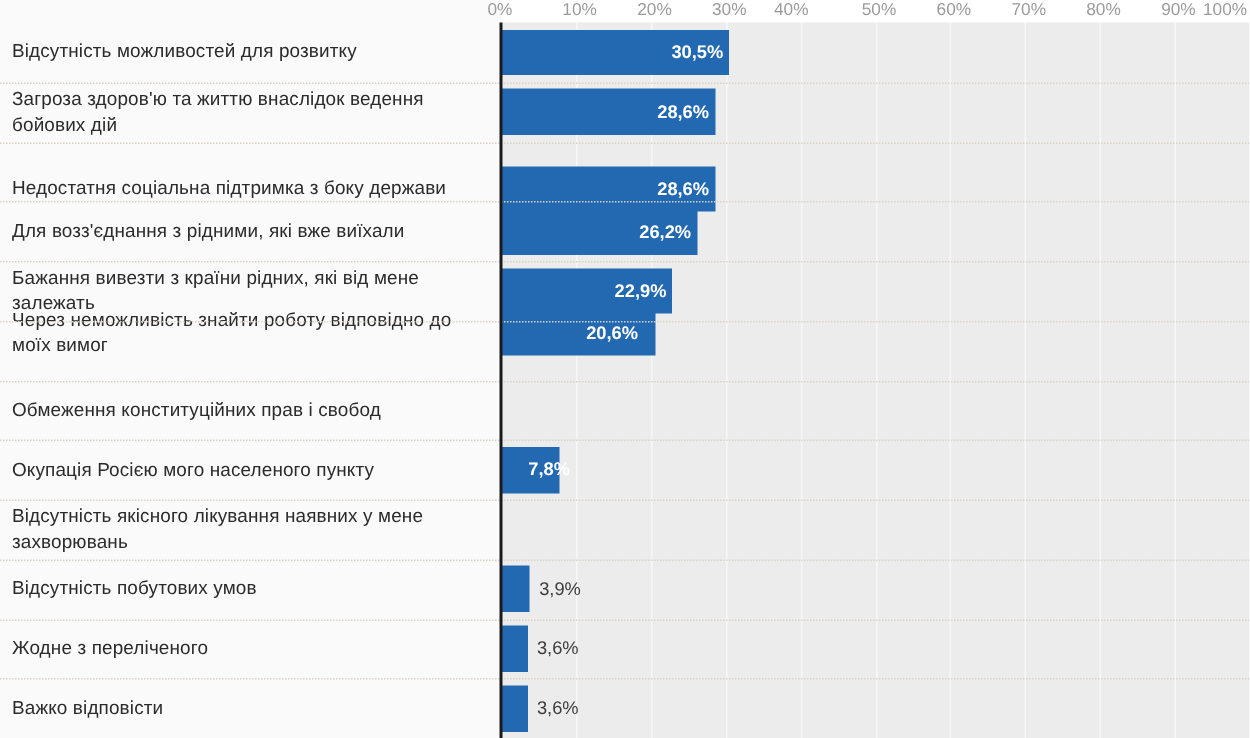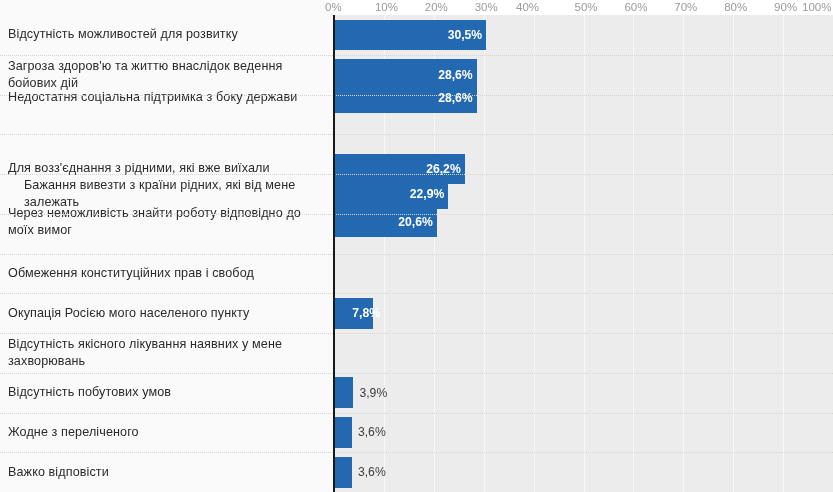--- a/index.html
+++ b/index.html
@@ -172,49 +172,49 @@
       </div>
       <div class="row-sep" style="top: 54.75px;"></div>
       <div class="row" style="top: 54.75px; height: 39.75px;">
         <div class="row-label" style="top: 0px; height: 39.75px; display: flex; align-items: center;">Загроза здоров'ю та життю внаслідок ведення бойових дій</div>
         <div class="bar-track" style="top: 4.5px; height: 30.75px;">
           <div class="bar" title="28,6%" style="width: 142.714px; background: rgb(34, 105, 178);"></div>
           <div class="bar-value inside" style="top: 50%; transform: translateY(-50%); left: 96.714px; width: 42px; text-align: right;">28,6%</div>
         </div>
       </div>
       <div class="row-sep" style="top: 94.5px;"></div>
-      <div class="row" style="top: 78px; height: 39.75px;">
+      <div class="row" style="top: 106px; height: 39.75px;">
         <div class="row-label" style="top: 0px; height: 39.75px; display: flex; align-items: center;">Недостатня соціальна підтримка з боку держави</div>
         <div class="bar-track" style="top: 4.5px; height: 30.75px;">
           <div class="bar" title="28,6%" style="width: 142.714px; background: rgb(34, 105, 178);"></div>
           <div class="bar-value inside" style="top: 50%; transform: translateY(-50%); left: 96.714px; width: 42px; text-align: right;">28,6%</div>
         </div>
       </div>
       <div class="row-sep" style="top: 134.25px;"></div>
-      <div class="row" style="top: 149px; height: 39.75px;">
+      <div class="row" style="top: 135px; height: 39.75px;">
         <div class="row-label" style="top: 0px; height: 39.75px; display: flex; align-items: center;">Для возз'єднання з рідними, які вже виїхали</div>
         <div class="bar-track" style="top: 4.5px; height: 30.75px;">
           <div class="bar" title="26,2%" style="width: 130.738px; background: rgb(34, 105, 178);"></div>
           <div class="bar-value inside" style="top: 50%; transform: translateY(-50%); left: 84.738px; width: 42px; text-align: right;">26,2%</div>
         </div>
       </div>
       <div class="row-sep" style="top: 174px;"></div>
       <div class="row" style="top: 174px; height: 39.75px;">
-        <div class="row-label" style="top: 0px; height: 39.75px; display: flex; align-items: center; margin-left: 16px;">Бажання вивезти з країни рідних, які від мене залежать</div>
+        <div class="row-label" style="top: 0px; height: 39.75px; display: flex; align-items: center;">Бажання вивезти з країни рідних, які від мене залежать</div>
         <div class="bar-track" style="top: 4.5px; height: 30.75px;">
           <div class="bar" title="22,9%" style="width: 114.271px; background: rgb(34, 105, 178);"></div>
           <div class="bar-value inside" style="top: 50%; transform: translateY(-50%); left: 68.271px; width: 42px; text-align: right;">22,9%</div>
         </div>
       </div>
       <div class="row-sep" style="top: 213.75px;"></div>
       <div class="row" style="top: 202px; height: 39.75px;">
         <div class="row-label" style="top: 0px; height: 39.75px; display: flex; align-items: center;">Через неможливість знайти роботу відповідно до моїх вимог</div>
         <div class="bar-track" style="top: 4.5px; height: 30.75px;">
           <div class="bar" title="20,6%" style="width: 102.794px; background: rgb(34, 105, 178);"></div>
-          <div class="bar-value inside" style="top: 50%; transform: translateY(-50%); left: 56.794px; width: 42px; text-align: right;">20,6%</div>
+          <div class="bar-value inside" style="top: 50%; transform: translateY(-50%); left: 56.794px; width: 42px; text-align: left;">20,6%</div>
         </div>
       </div>
       <div class="row-sep" style="top: 253.5px;"></div>
       <div class="row" style="top: 253.5px; height: 39.75px;">
         <div class="row-label" style="top: 0px; height: 39.75px; display: flex; align-items: center;">Обмеження конституційних прав і свобод</div>
       </div>
       <div class="row-sep" style="top: 293.25px;"></div>
       <div class="row" style="top: 293.25px; height: 39.75px;">
         <div class="row-label" style="top: 0px; height: 39.75px; display: flex; align-items: center;">Окупація Росією мого населеного пункту</div>
         <div class="bar-track" style="top: 4.5px; height: 30.75px;">

